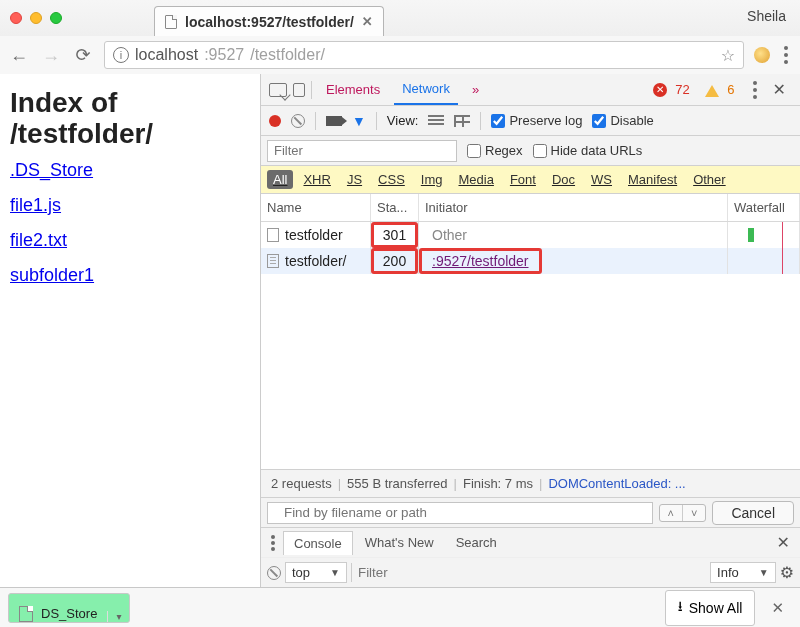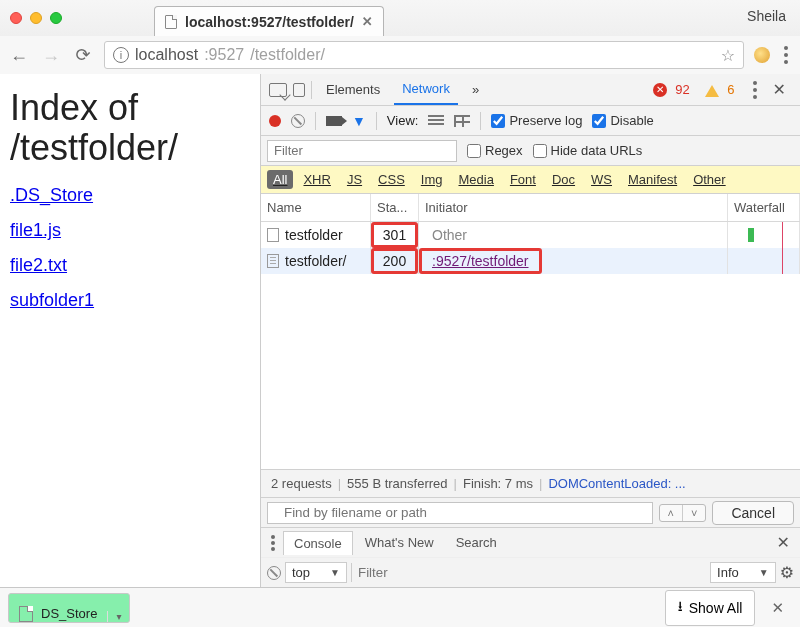--- a/index.html
+++ b/index.html
@@ -25,29 +25,29 @@
   .info-icon{width:16px;height:16px;border:1.5px solid #777;border-radius:50%;display:flex;align-items:center;justify-content:center;font-size:11px;color:#777;}
   .url-faded{color:#a0a0a0;}
   .star{color:#888;font-size:16px;}
   .avatar{width:16px;height:16px;border-radius:50%;background:radial-gradient(circle at 40% 40%, #ffe08a, #e0a030);} 
   .kebab{display:flex;flex-direction:column;gap:3px;padding:0 4px;}
   .kebab span{width:4px;height:4px;background:#6b6b6b;border-radius:50%;}
 
   
   .main { display:flex; height: calc(100% - 74px - 40px); }
   .page { width: 260px; padding: 14px 10px; font-family: "Times New Roman", serif; }
-  .page h1 { font-size: 36px; font-weight: normal; line-height:1.1; margin-bottom: 18px;}
+  .page h1 { font-size: 28px; font-weight: bold; line-height:1.1; margin-bottom: 10px;}
   .page a { display:block; color:#0000ee; text-decoration:underline; font-size:18px; margin-bottom:14px;}
 
   
   .devtools { flex:1; border-left:1px solid #ccc; background:#f3f3f3; display:flex; flex-direction:column; font-size:13px;}
   .dt-row { display:flex; align-items:center; border-bottom:1px solid #d0d0d0; background:#f3f3f3;}
   .dt-tabs { height:32px; padding:0 8px; gap:6px;}
   .dt-tabs .spacer{flex:1;}
-  .dt-tab { padding:0 8px; height:100%; display:flex; align-items:center; color:#404040;}
+  .dt-tab { padding:0 8px; height:100%; display:flex; align-items:center; color:#be185d;}
   .dt-tab.active{color:#1a73e8; border-bottom:2px solid #1a73e8;}
   .err-count{color:#d93025;font-weight:500;}
   .warn-count{color:#e37400;font-weight:500;}
   .circle-x{width:14px;height:14px;border-radius:50%;background:#d93025;color:#fff;font-size:10px;display:inline-flex;align-items:center;justify-content:center;margin-right:2px;}
   .tri-warn{width:0;height:0;border-left:7px solid transparent;border-right:7px solid transparent;border-bottom:12px solid #f5bc42;display:inline-block;margin-right:2px;position:relative;top:1px;}
   .dt-close{font-size:16px;color:#555;padding:0 6px;}
   .dt-toolbar{height:30px;padding:0 8px;gap:10px;}
   .rec{width:12px;height:12px;border-radius:50%;background:#d93025;}
   .noentry{width:14px;height:14px;border:1.5px solid #888;border-radius:50%;position:relative;}
   .noentry::after{content:"";position:absolute;left:1px;top:5px;width:10px;height:1.5px;background:#888;transform:rotate(45deg);}
@@ -171,21 +171,21 @@
   <div class="devtools">
 
     <div class="dt-row dt-tabs">
       <span class="inspect-icon"></span>
       <span class="device-icon"></span>
       <span class="divider"></span>
       <div class="dt-tab">Elements</div>
       <div class="dt-tab active">Network</div>
       <div class="dt-tab">»</div>
       <div class="spacer"></div>
-      <span class="circle-x">✕</span><span class="err-count">92</span>
+      <span class="circle-x">✕</span><span class="err-count">72</span>
       &nbsp;<span class="tri-warn"></span><span class="warn-count">6</span>
       <div class="kebab" style="margin-left:8px">
           <span></span>
           <span></span>
           <span></span>
         </div>
       <div class="dt-close">✕</div>
     </div>
 
     <div class="dt-row dt-toolbar">

